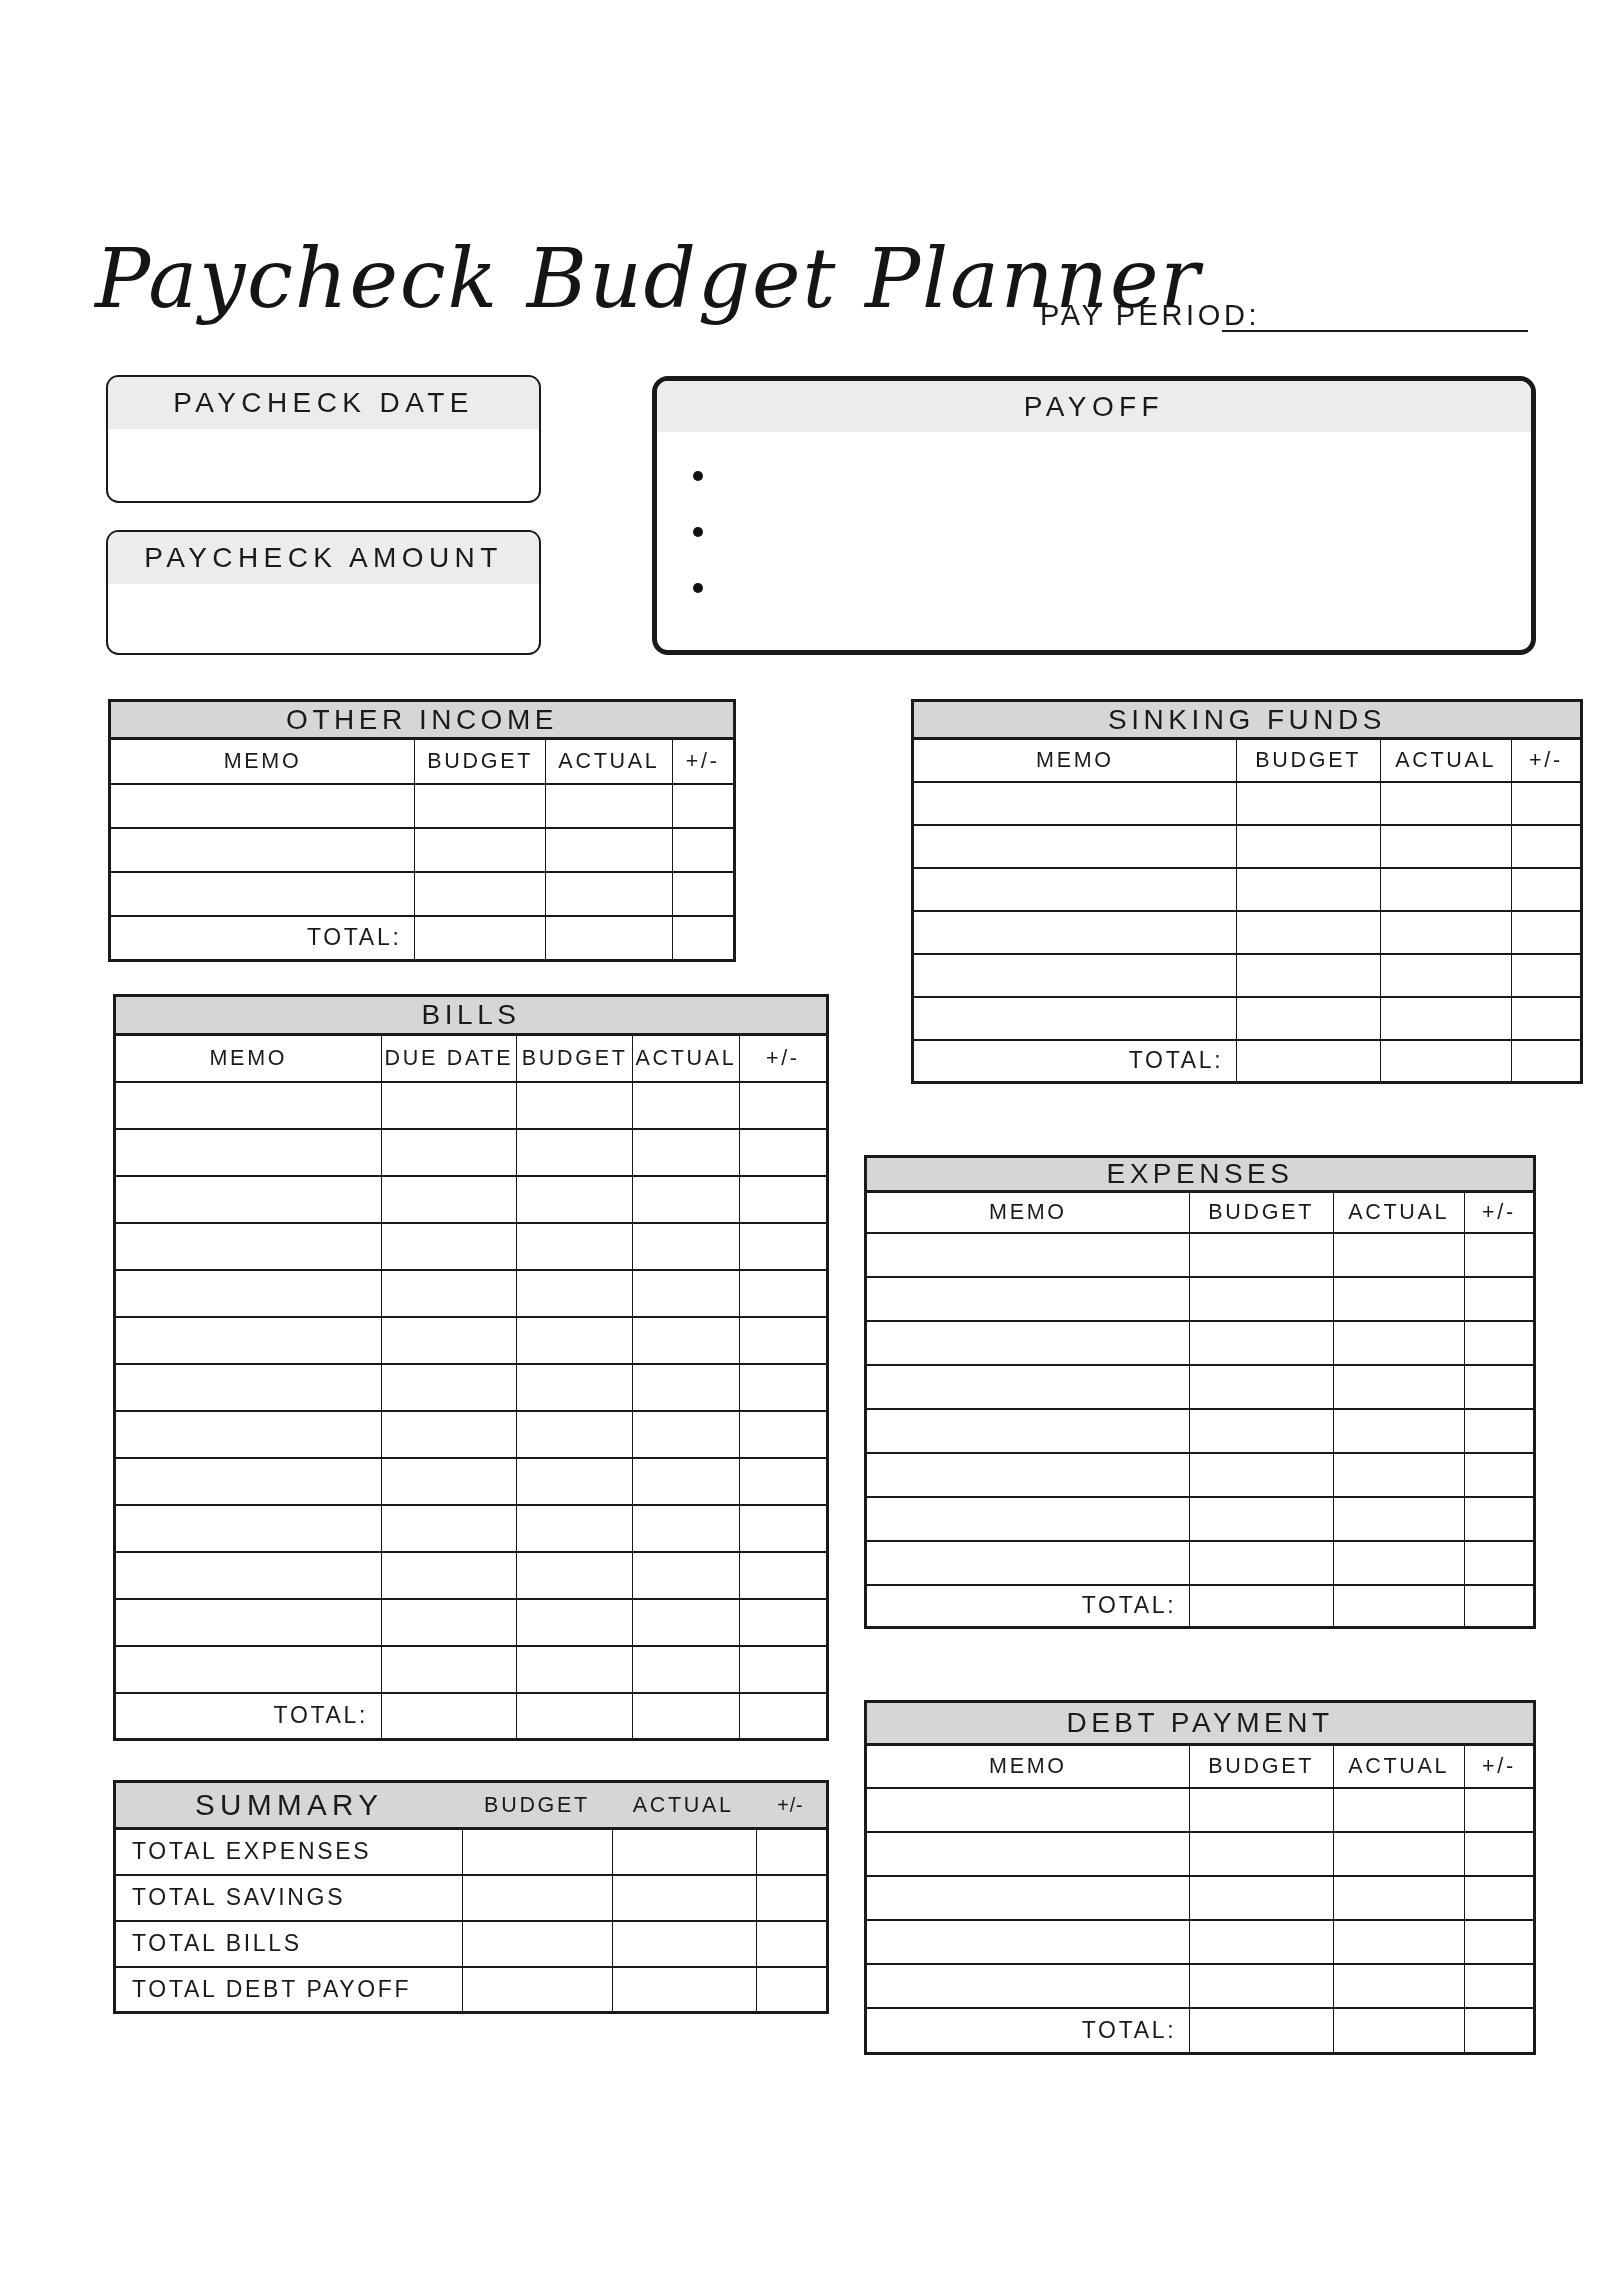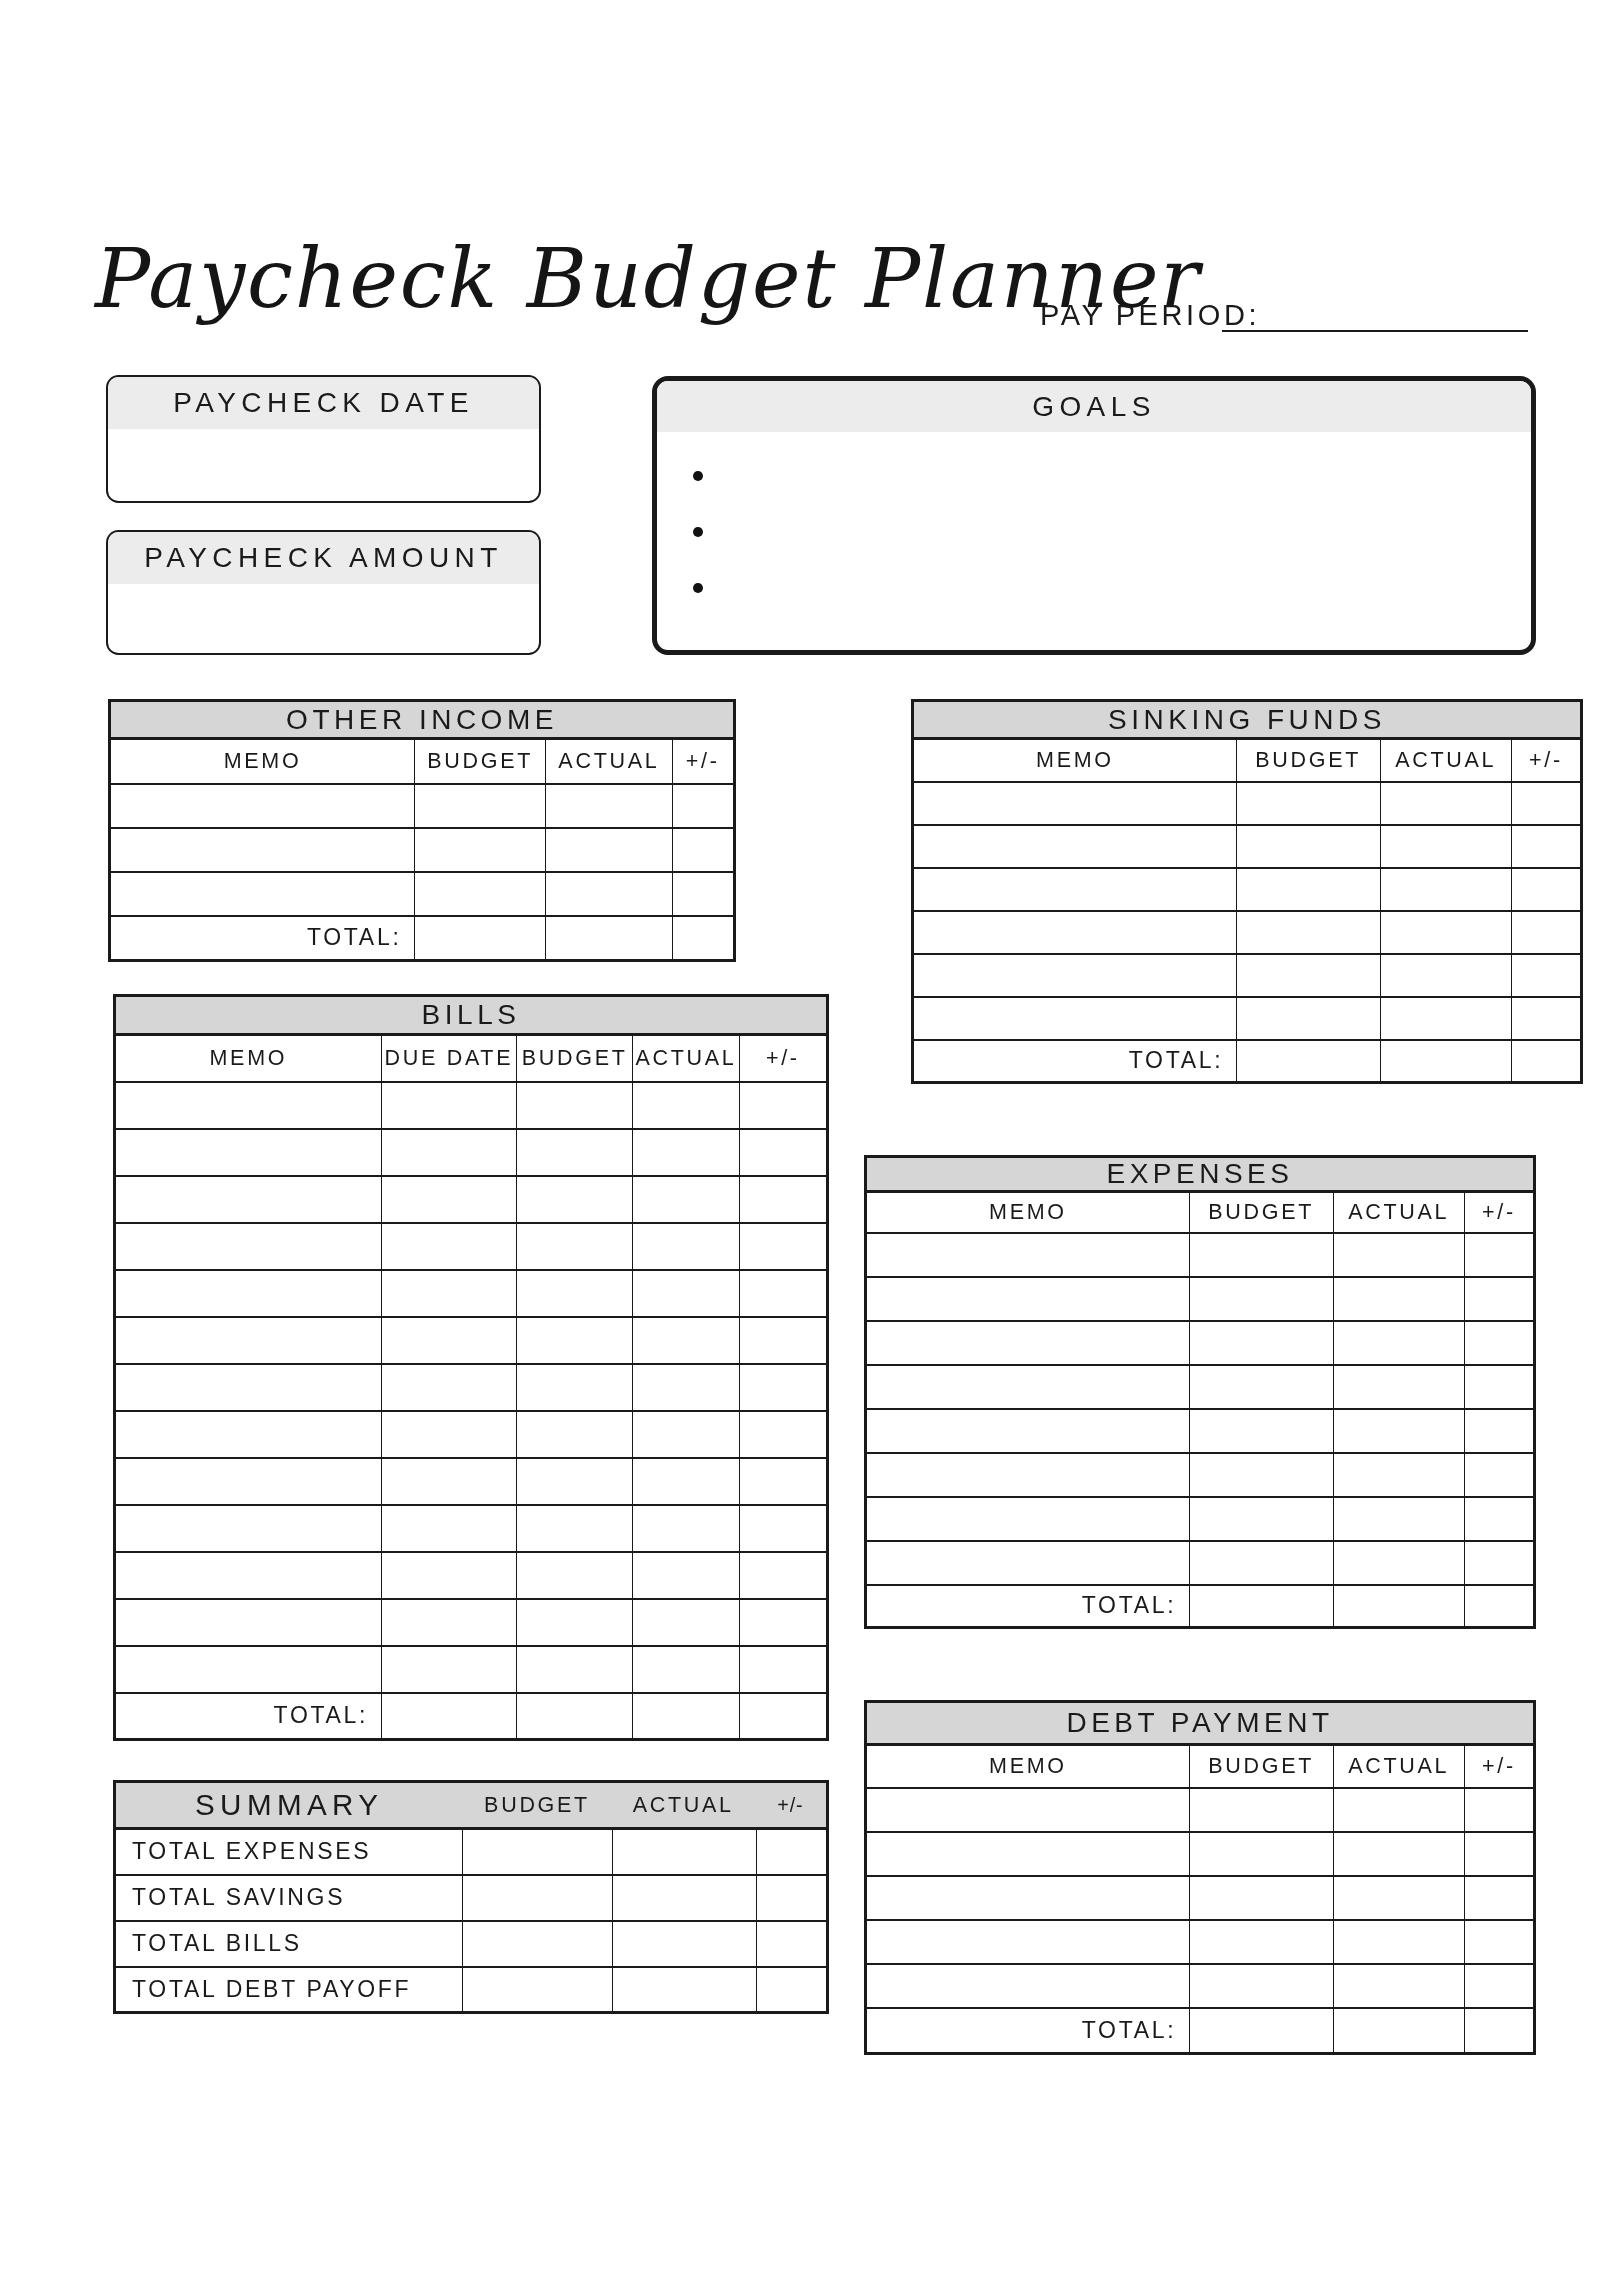--- a/index.html
+++ b/index.html
@@ -89,21 +89,21 @@
   <div class="hd">PAYCHECK DATE</div>
   <div></div>
 </div>
 
 <div class="ibox" style="left:106px;top:530px;width:435px;height:125px">
   <div class="hd">PAYCHECK AMOUNT</div>
   <div></div>
 </div>
 
 <div class="ibox goals-box" style="left:652px;top:376px;width:884px;height:279px">
-  <div class="hd">GOALS</div>
+  <div class="hd">PAYOFF</div>
   <div class="goal-bullets">
       <span class="goal-bullet"></span>
       <span class="goal-bullet"></span>
       <span class="goal-bullet"></span>
     </div>
 </div>
 
 <div class="abs" style="left:108px;top:699px;width:628px">
   <table class="ptable">
     <colgroup>

